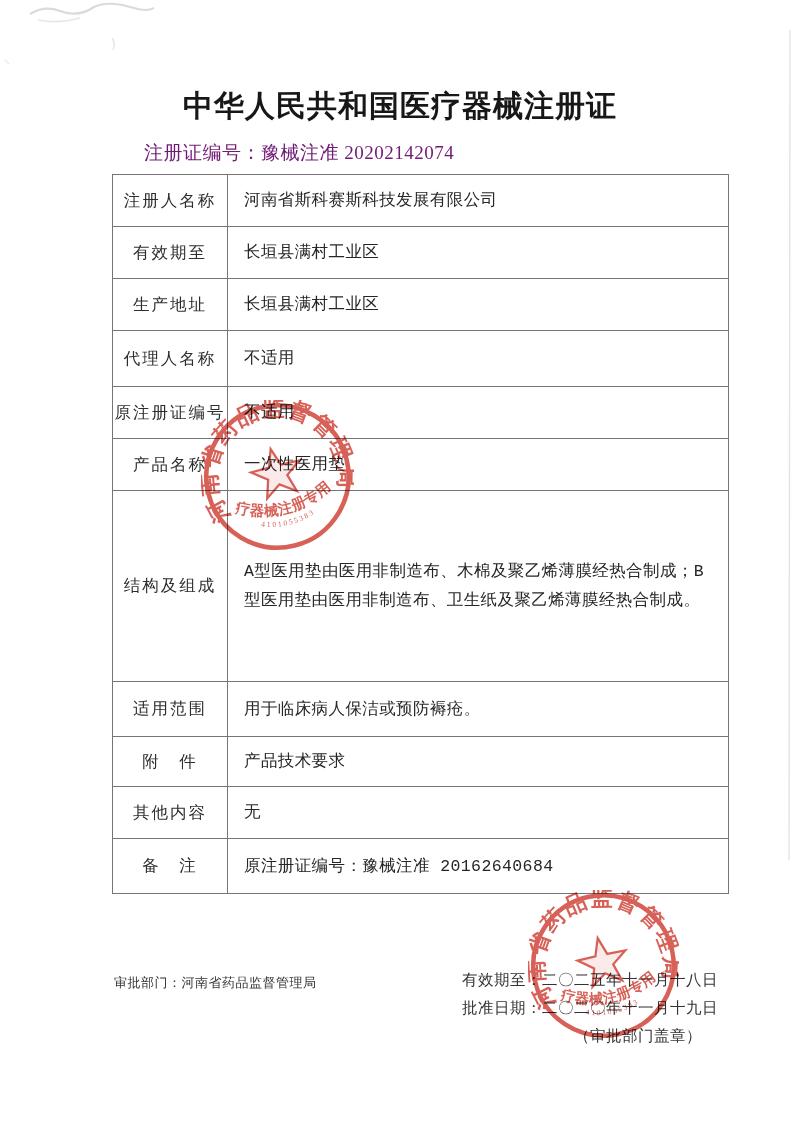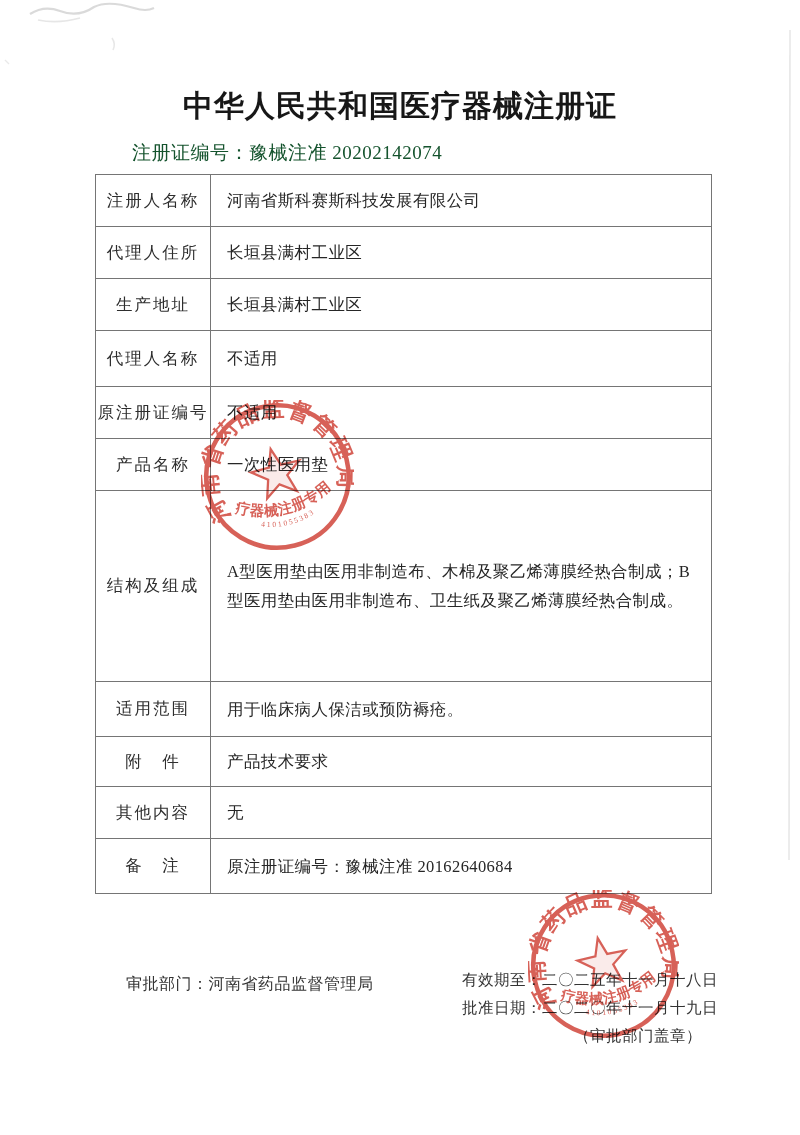--- a/index.html
+++ b/index.html
@@ -12,44 +12,44 @@
     overflow:hidden;
   }
   .page{position:absolute;inset:0;}
   .scan-artifacts{position:absolute;left:0;top:0;width:800px;height:1135px;pointer-events:none;}
   .title{
     position:absolute;left:0;right:0;top:86px;
     text-align:center;
     font-size:30px;font-weight:700;letter-spacing:1px;color:#171717;
   }
   .regline{
-    position:absolute;left:132px;top:140px;
-    font-size:19px;color:#14532d;letter-spacing:0.5px;
+    position:absolute;left:144px;top:140px;
+    font-size:19px;color:#701a75;letter-spacing:0.5px;
   }
   table.cert{
-    position:absolute;left:95px;top:174px;
-    width:617px;border-collapse:collapse;table-layout:fixed;
+    position:absolute;left:112px;top:174px;
+    width:617px;border-collapse:collapse;table-layout:fixed;font-family:Liberation Mono, monospace;
   }
   table.cert td{
     border:1px solid #757575;
     font-size:16.5px;
     vertical-align:middle;
   }
   td.lbl{
     width:112px;text-align:center;letter-spacing:2px;color:#2e2e2e;
   }
   td.val{
     padding:4px 12px 4px 16px;line-height:29px;color:#262626;letter-spacing:0.4px;
   }
   tr.h1{height:52px}tr.h2{height:52px}tr.h3{height:52px}tr.h4{height:56px}
   tr.h5{height:52px}tr.h6{height:52px}tr.h7{height:67px}tr.h8{height:191px}
   tr.h9{height:55px}tr.h10{height:50px}tr.h11{height:52px}tr.h12{height:55px}
   .footer-left{
-    position:absolute;left:126px;top:974px;
-    font-size:16px;color:#333;letter-spacing:0.5px;
+    position:absolute;left:114px;top:974px;
+    font-size:13px;color:#333;letter-spacing:0.5px;
   }
   .footer-right{
     position:absolute;left:462px;top:966px;
     font-size:15.5px;color:#333;line-height:28px;letter-spacing:0.5px;
   }
   .seal-note{margin-left:112px;}
   
   .stamp{
     position:absolute;
     mix-blend-mode:multiply;
@@ -84,21 +84,21 @@
     <span>注册证编号：</span><span>豫械注准 20202142074</span>
   </div>
 
   <table class="cert">
     <tbody>
       <tr class="h1">
         <td class="lbl">注册人名称</td>
         <td class="val">河南省斯科赛斯科技发展有限公司</td>
       </tr>
       <tr class="h2">
-        <td class="lbl">代理人住所</td>
+        <td class="lbl">有效期至</td>
         <td class="val">长垣县满村工业区</td>
       </tr>
       <tr class="h3">
         <td class="lbl">生产地址</td>
         <td class="val">长垣县满村工业区</td>
       </tr>
       <tr class="h4">
         <td class="lbl">代理人名称</td>
         <td class="val">不适用</td>
       </tr>

